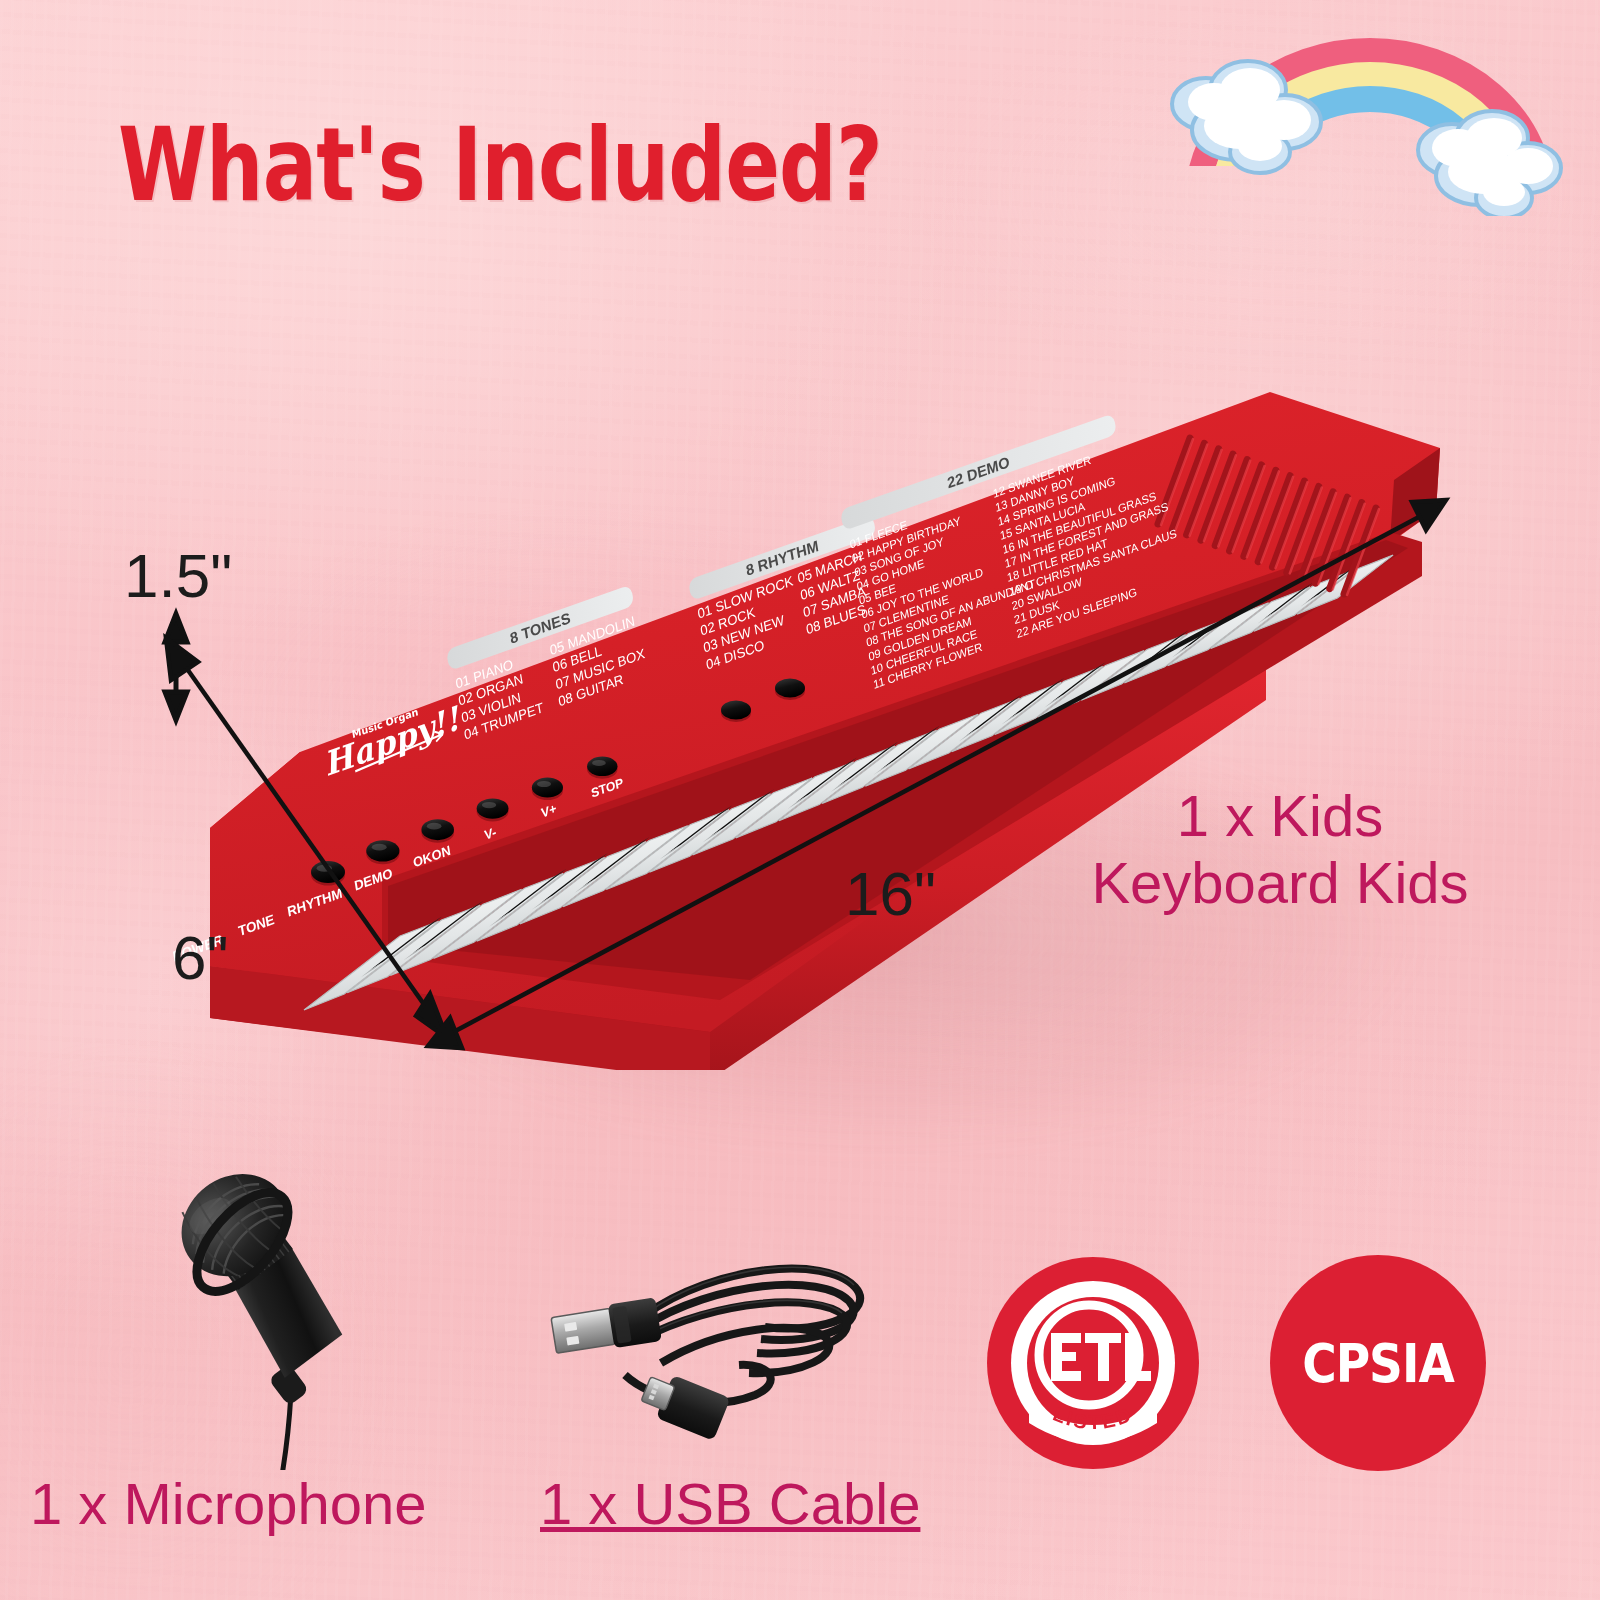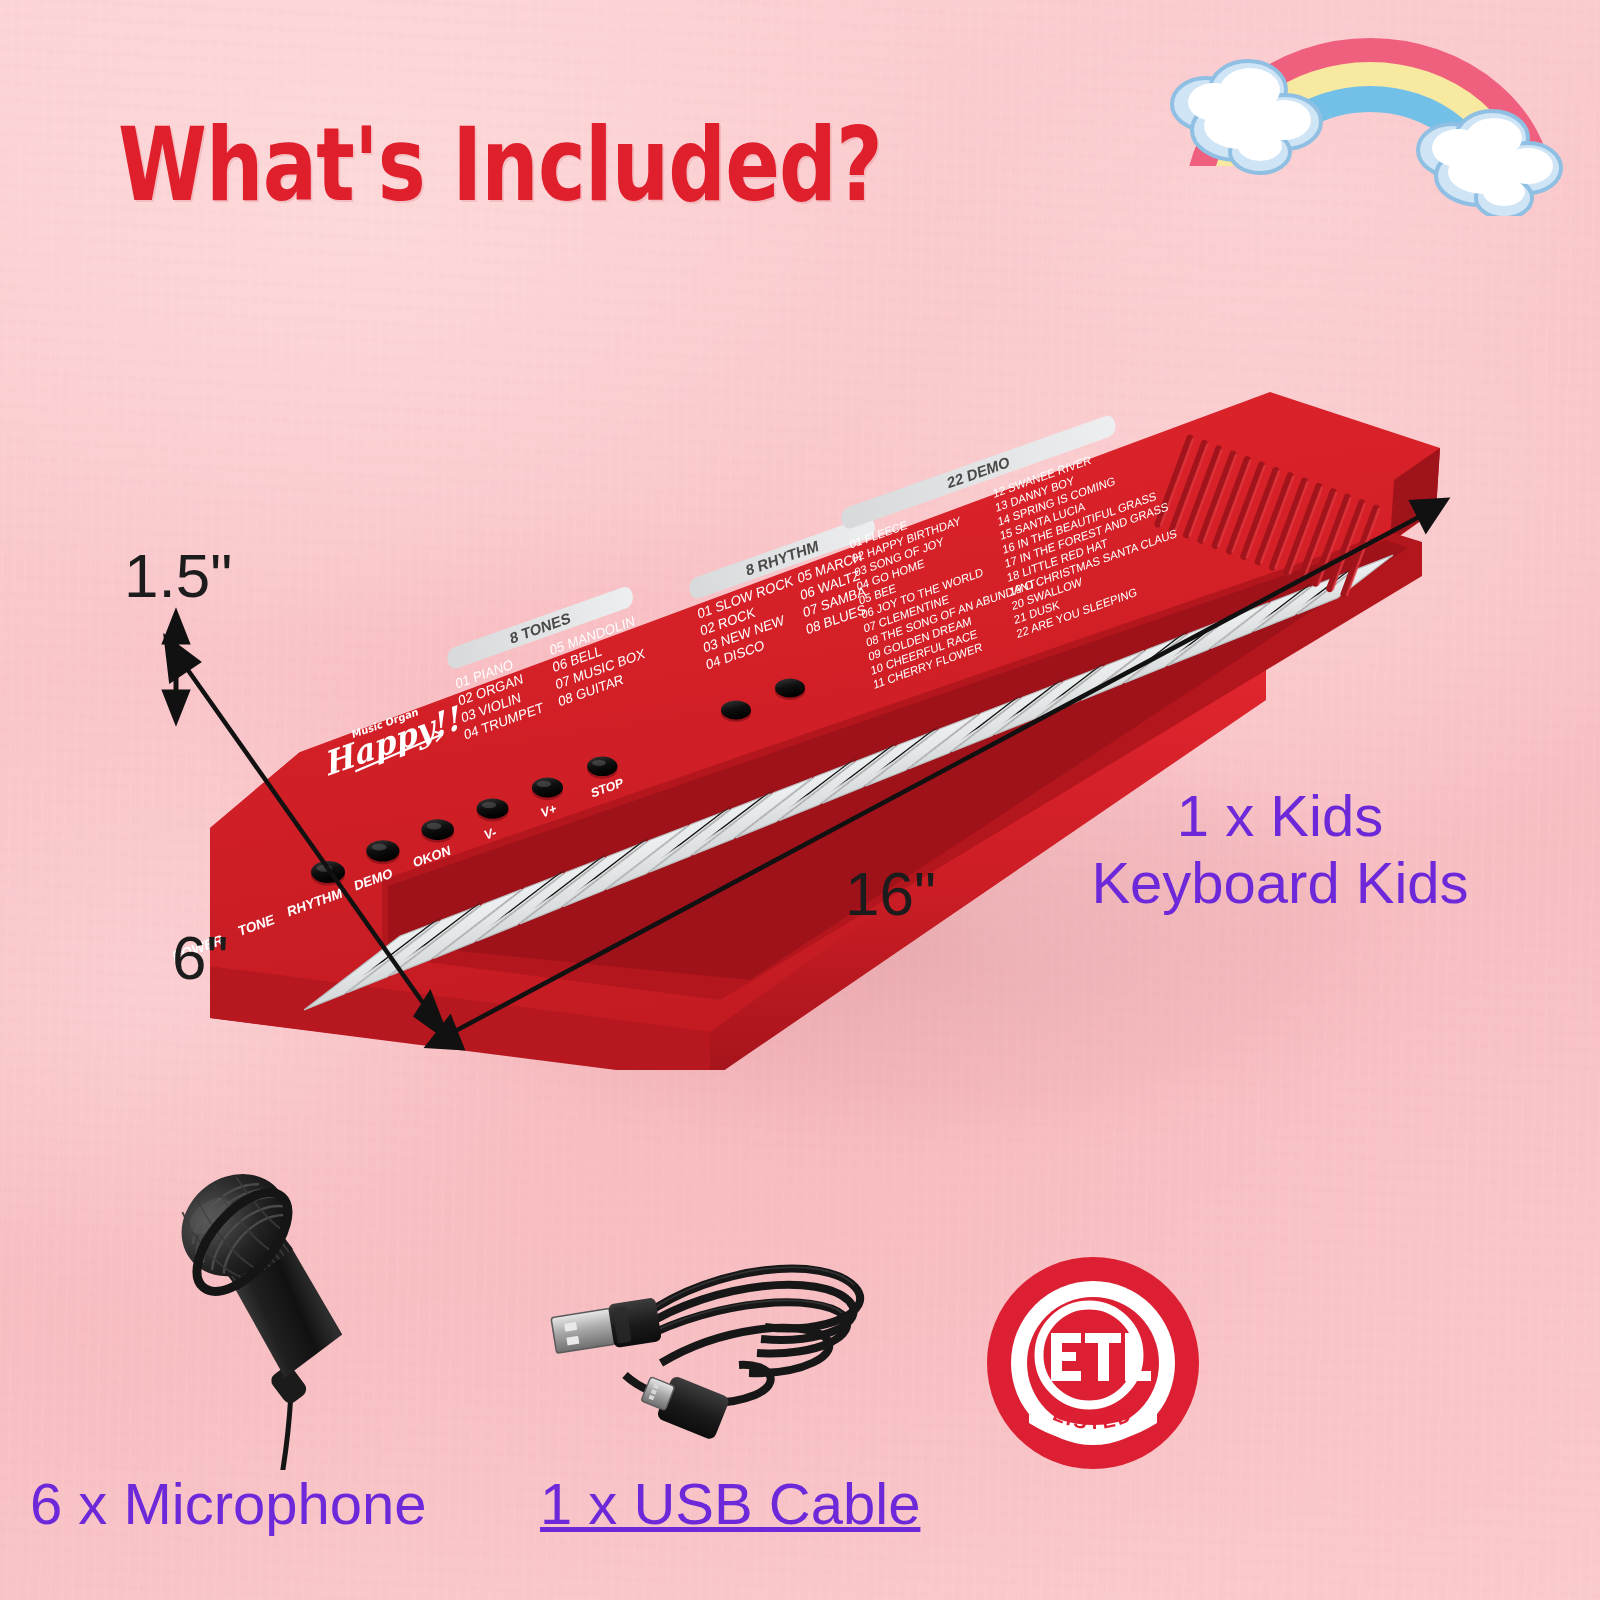--- a/index.html
+++ b/index.html
@@ -62,21 +62,21 @@
   
   .dim {
     position:absolute; z-index:7; color:#1c1c1c;
     font-family:"Liberation Sans", sans-serif; font-weight:400;
   }
   .dim-h  { left:124px; top:540px;  font-size:62px; }
   .dim-d  { left:172px; top:922px;  font-size:62px; }
   .dim-w  { left:845px; top:858px;  font-size:62px; }
 
   .item-label {
-    position:absolute; z-index:7; color:#6d28d9;
+    position:absolute; z-index:7; color:#be185d;
     font-family:"Liberation Sans", sans-serif; font-weight:400; font-size:58px;
     line-height:1.16; text-align:center;
   }
   .lbl-kb  { left:1040px; top:782px; width:480px; }
   .lbl-mic { left:30px;   top:1470px; width:400px; text-align:left; }
   .lbl-usb { left:540px;  top:1470px; width:420px; text-align:left;text-decoration:underline; }
 
   
   .mic-stage { position:absolute; left:120px; top:1140px; width:360px; height:330px; z-index:5; }
   .usb-stage { position:absolute; left:525px; top:1215px; width:360px; height:250px; z-index:5; }
@@ -491,21 +491,21 @@
 </div>
 
 <div class="dim dim-h">1.5"</div>
 <div class="dim dim-d">6"</div>
 <div class="dim dim-w">16"</div>
 
 <div class="item-label lbl-kb">
   <div>1 x Kids</div>
   <div>Keyboard Kids</div>
 </div>
-<div class="item-label lbl-mic">6 x Microphone</div>
+<div class="item-label lbl-mic">1 x Microphone</div>
 <div class="item-label lbl-usb">1 x USB Cable</div>
 
 <div class="mic-stage">
   <svg viewBox="0 0 360 330" width="360" height="330">
     <defs>
       <linearGradient id="micBody" x1="0" y1="0" x2="1" y2="0.3">
         <stop offset="0%" stop-color="#4a4a4a"></stop>
         <stop offset="35%" stop-color="#202020"></stop>
         <stop offset="72%" stop-color="#111111"></stop>
         <stop offset="100%" stop-color="#2e2e2e"></stop>
@@ -633,13 +633,16 @@
       </g>
       <text x="176" y="82" font-family="Liberation Sans, sans-serif" font-size="17" font-weight="700" fill="#ffffff" text-anchor="middle" id="t-etl-reg">®</text>
 
       <path d="M44 150 Q108 190 172 150 L172 168 Q108 208 44 168 Z" fill="#ffffff"></path>
       <path id="listedArc" d="M52 156 Q108 192 164 156" fill="none"></path>
       <text font-family="Liberation Sans, sans-serif" font-size="20" font-weight="700" fill="#dc1f33" letter-spacing="2.5">
         <textPath href="#listedArc" startOffset="50%" text-anchor="middle" id="t-etl-listed">LISTED</textPath>
       </text>
     </svg>
   </div>
+  <div class="badge-cpsia">
+    <span class="cpsia-text">CPSIA</span>
+  </div>
 </div>
 
 </body></html>

